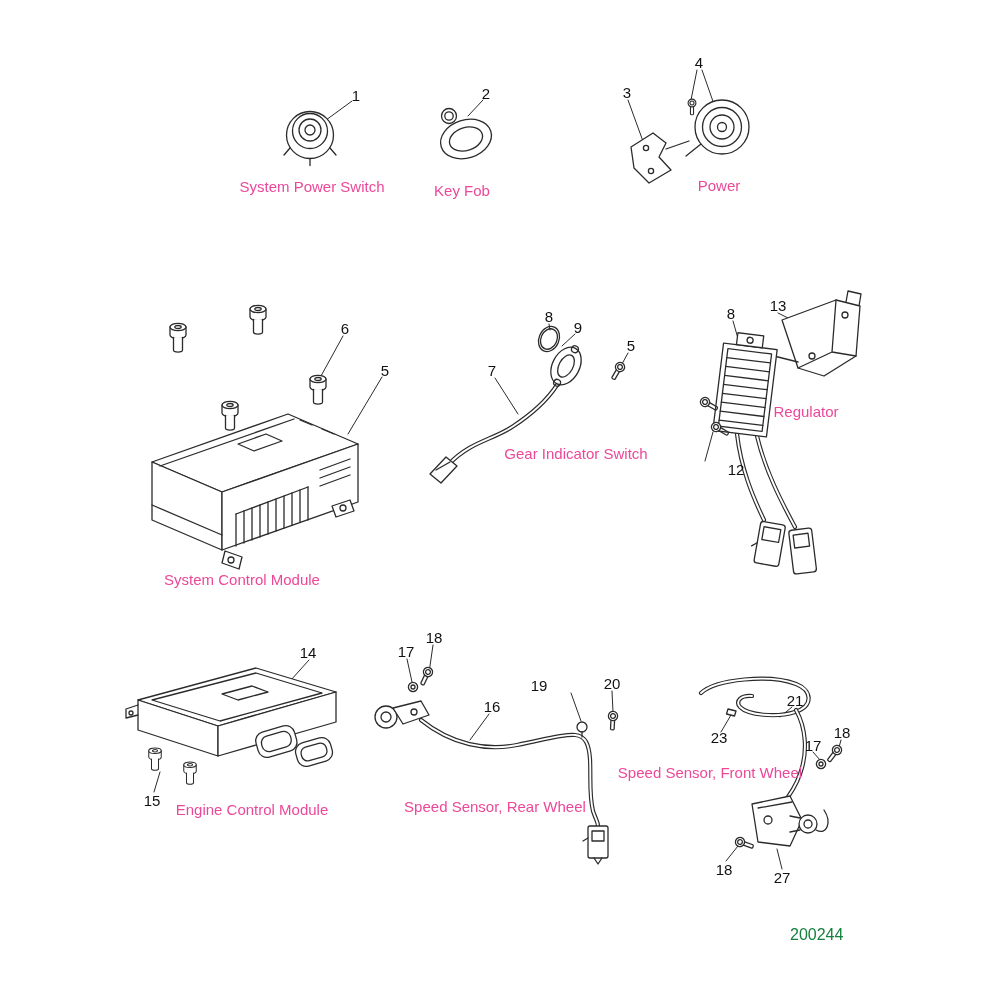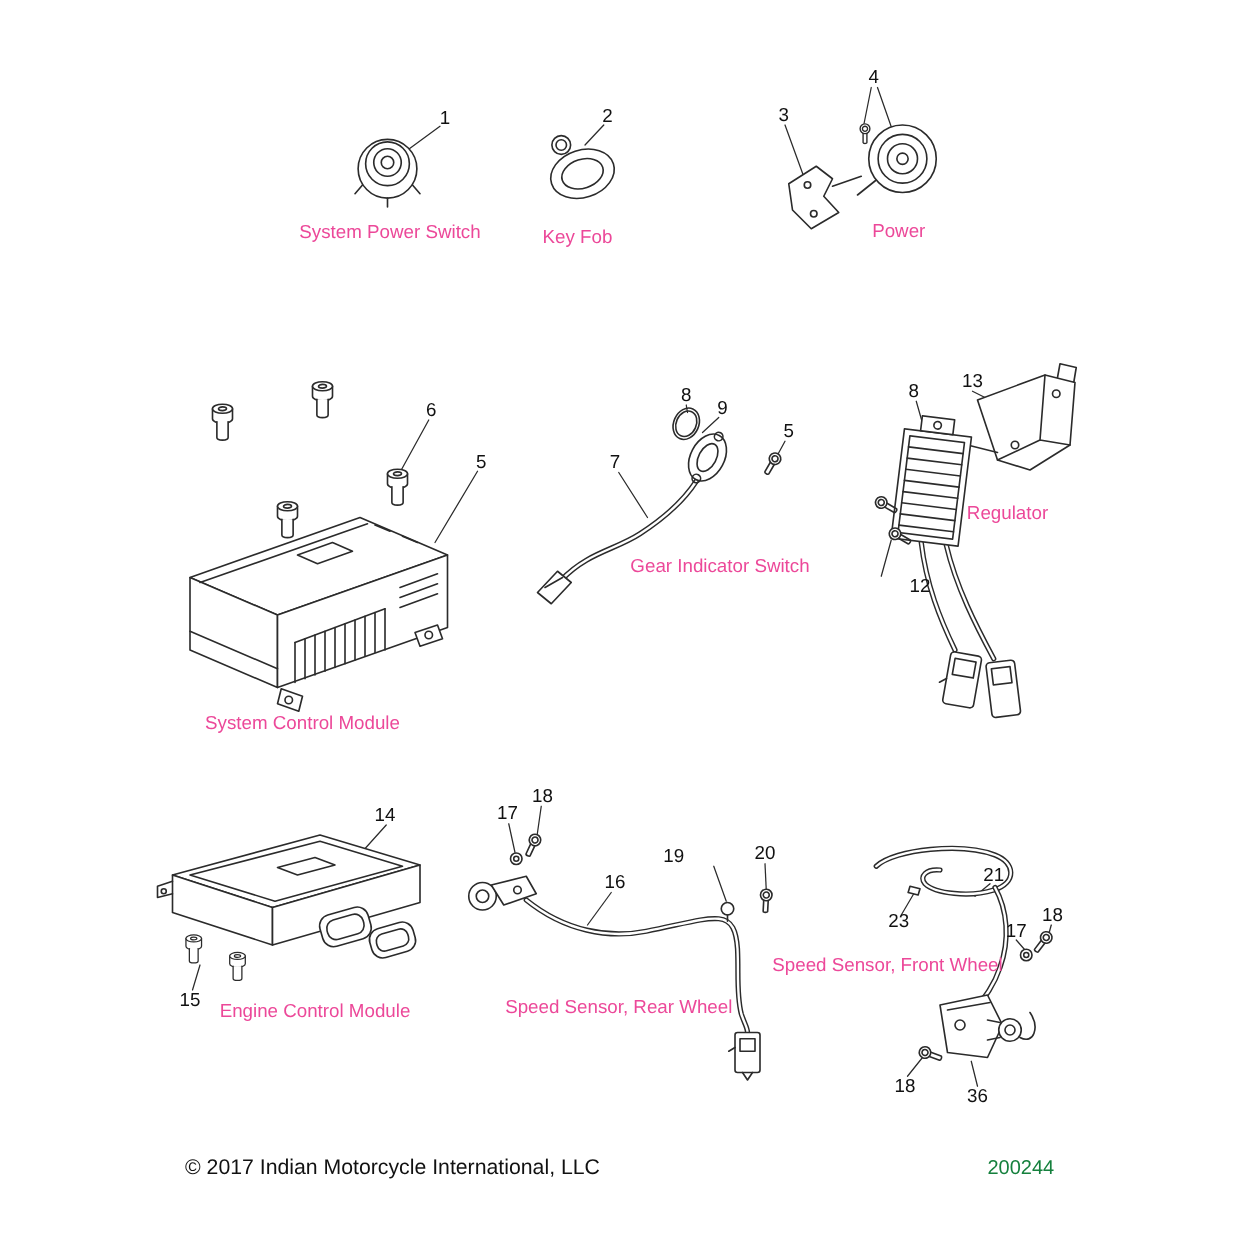--- a/index.html
+++ b/index.html
@@ -242,32 +242,31 @@
   <div class="callout" style="left:736px;top:469px">12</div>
   <div class="callout" style="left:778px;top:305px">13</div>
   <div class="callout" style="left:308px;top:652px">14</div>
   <div class="callout" style="left:152px;top:800px">15</div>
   <div class="callout" style="left:492px;top:706px">16</div>
   <div class="callout" style="left:406px;top:651px">17</div>
   <div class="callout" style="left:434px;top:637px">18</div>
   <div class="callout" style="left:539px;top:685px">19</div>
   <div class="callout" style="left:612px;top:683px">20</div>
   <div class="callout" style="left:795px;top:700px">21</div>
-  <div class="callout" style="left:782px;top:877px">36</div>
+  <div class="callout" style="left:782px;top:877px">27</div>
   <div class="callout" style="left:719px;top:737px">23</div>
   <div class="callout" style="left:813px;top:745px">17</div>
   <div class="callout" style="left:842px;top:732px">18</div>
   <div class="callout" style="left:724px;top:869px">18</div>
 
   <div class="part-label" style="left:312px;top:186px">System Power Switch</div>
   <div class="part-label" style="left:462px;top:190px">Key Fob</div>
   <div class="part-label" style="left:719px;top:185px">Power</div>
   <div class="part-label" style="left:242px;top:579px">System Control Module</div>
   <div class="part-label" style="left:576px;top:453px">Gear Indicator Switch</div>
   <div class="part-label" style="left:806px;top:411px">Regulator</div>
   <div class="part-label" style="left:252px;top:809px">Engine Control Module</div>
   <div class="part-label" style="left:495px;top:806px">Speed Sensor, Rear Wheel</div>
   <div class="part-label" style="left:710px;top:772px">Speed Sensor, Front Wheel</div>
 
-  <div class="footer-copy">© 2017 Indian Motorcycle International, LLC</div>
   <div class="footer-num">200244</div>
 
 </div>
 
 </body></html>

